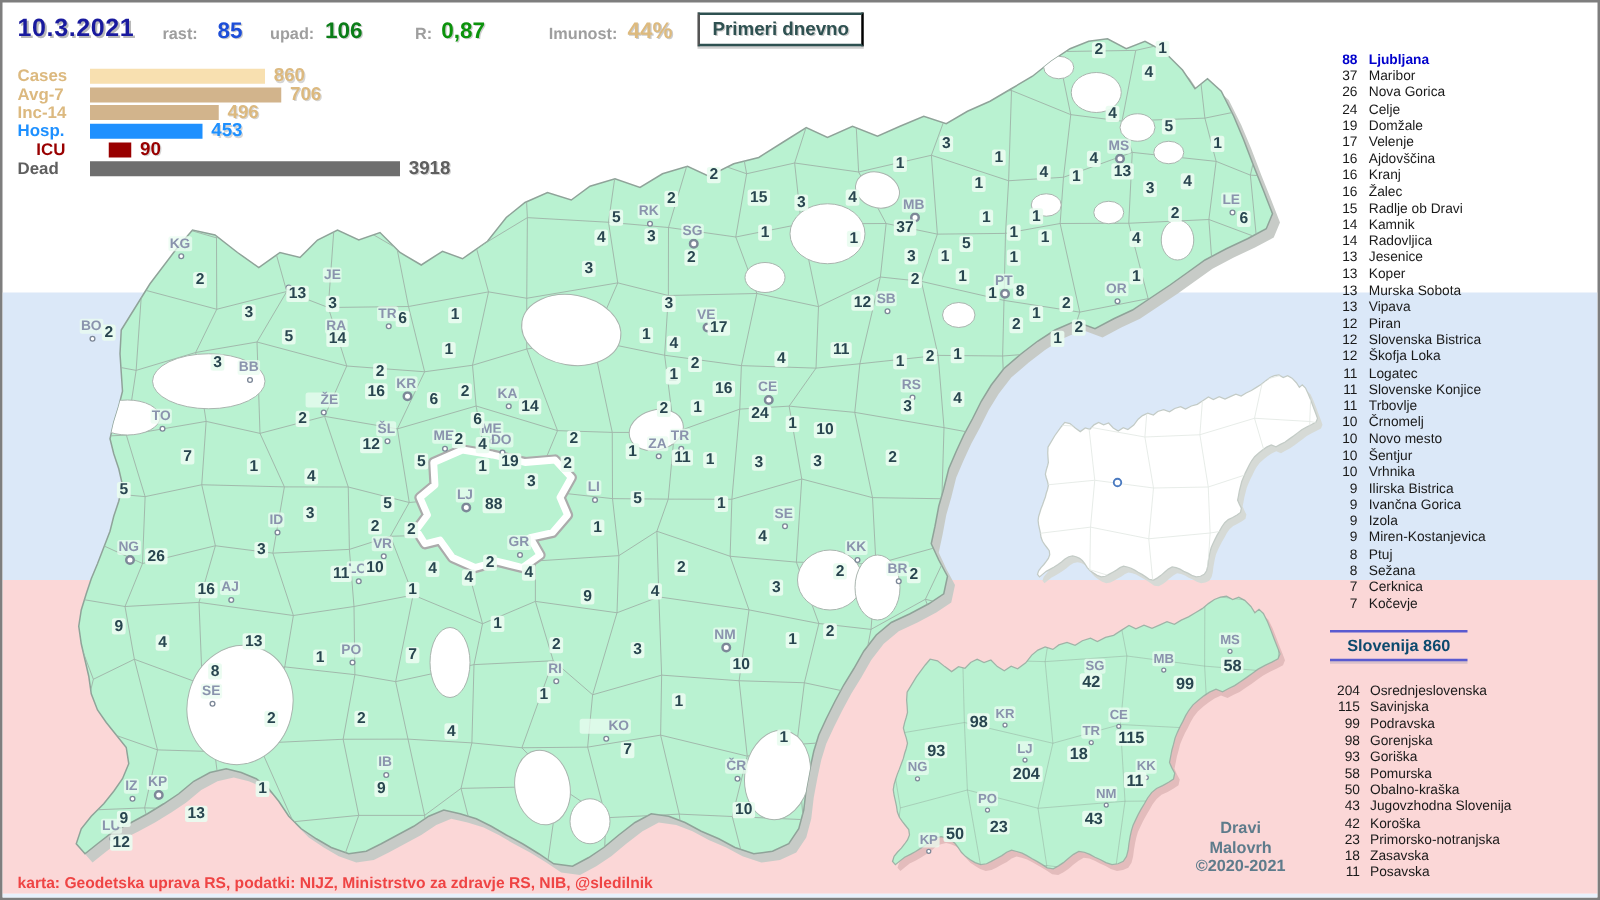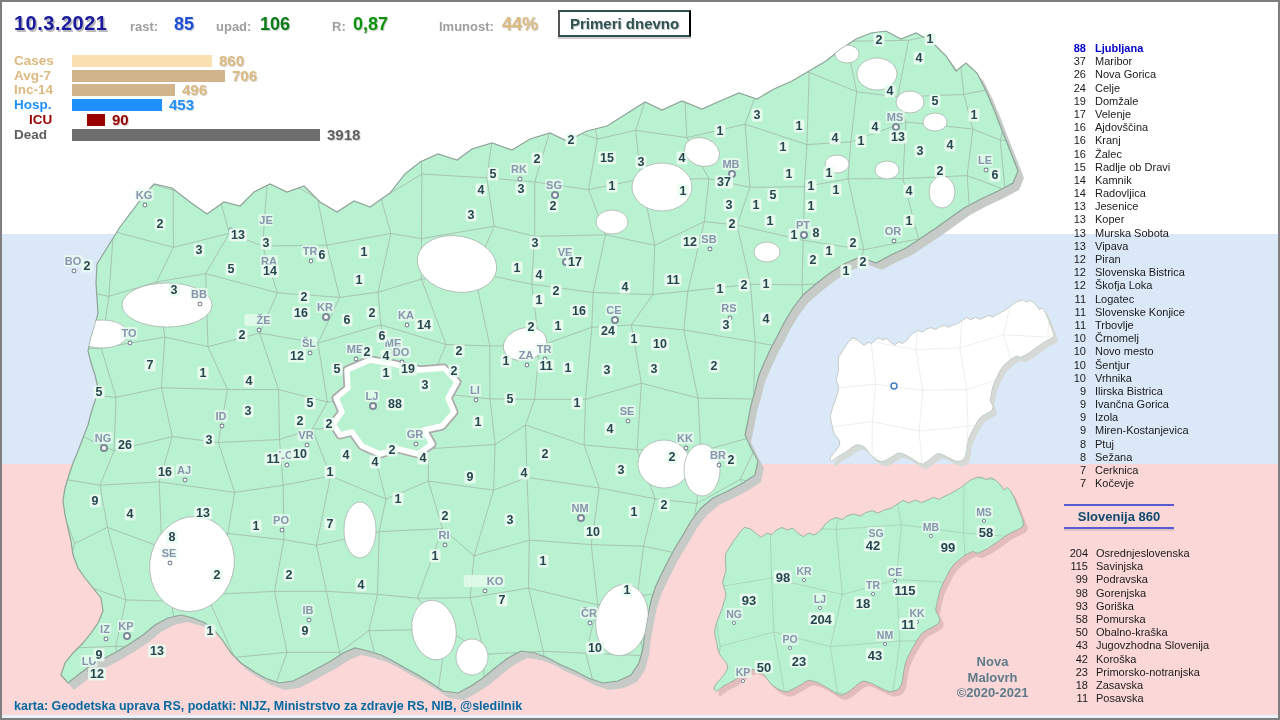--- a/index.html
+++ b/index.html
@@ -31,21 +31,21 @@
   .bbar{position:absolute;left:70px;top:1px;height:12px;}
   .bval{position:absolute;top:-1px;font-size:15px;font-weight:bold;line-height:15px;text-shadow:1px 1px 0 #d5d5d5;}
   #city-list{position:absolute;left:1058px;top:40px;z-index:3;font-size:11px;color:#1a1a1a;}
   .lrow{display:flex;height:13.2px;line-height:13px;}
   .lnum{width:26px;text-align:right;margin-right:9px;}
   .lrow.first{color:#0000cc;font-weight:bold;}
   #region-box{position:absolute;left:1062px;top:502px;z-index:3;border-top:2px solid #5a5ad0;border-bottom:2px solid #5a5ad0;
         padding:3px 6px;font-size:13px;font-weight:bold;color:#0c4a6e;width:98px;text-align:center;box-shadow:0 2px 0 rgba(140,140,170,.3);}
   #region-list{position:absolute;left:1050px;top:545px;z-index:3;font-size:11px;color:#1a1a1a;}
   #region-list .lnum{width:36px;margin-right:8px;}
-  .attribution{position:absolute;left:12px;top:697px;z-index:3;font-size:12.5px;font-weight:bold;color:#0369a1;}
+  .attribution{position:absolute;left:12px;top:697px;z-index:3;font-size:12.5px;font-weight:bold;color:#ef4444;}
   .credit{position:absolute;left:938px;top:652px;width:105px;z-index:3;text-align:center;
         font-size:13px;font-weight:bold;color:#5e7b8b;line-height:15.5px;}
 </style>
 </head>
 <body>
 
 <div class="page">
   <div class="band band-blue"></div>
   <div class="band band-pink"></div>
   <div class="bottom-strip"></div>
@@ -629,17 +629,17 @@
         <span>Zasavska</span>
       </div>
       <div class="lrow">
         <span class="lnum">11</span>
         <span>Posavska</span>
       </div>
     </div>
 
   <div class="attribution">karta: Geodetska uprava RS,  podatki: NIJZ, Ministrstvo za zdravje RS, NIB, @sledilnik</div>
   <div class="credit">
-      <div>Nova</div>
+      <div>Dravi</div>
       <div>Malovrh</div>
       <div>©2020-2021</div>
     </div>
 </div>
 
 </body></html>

